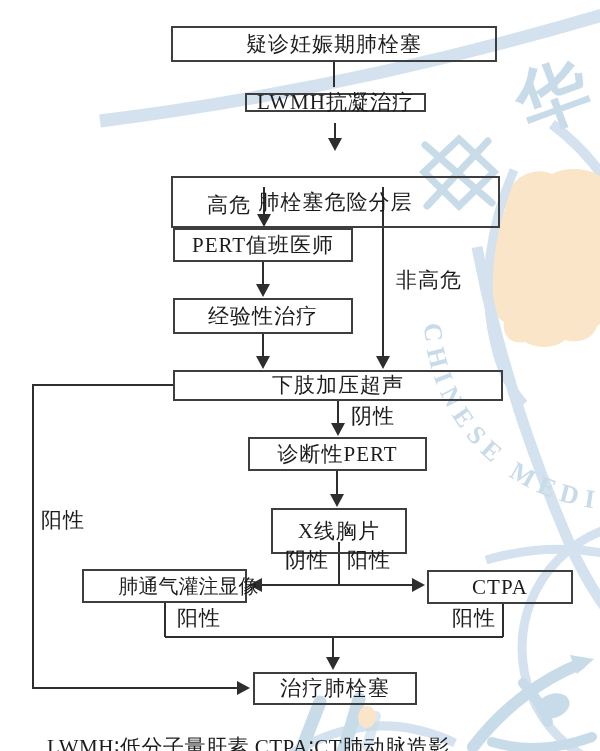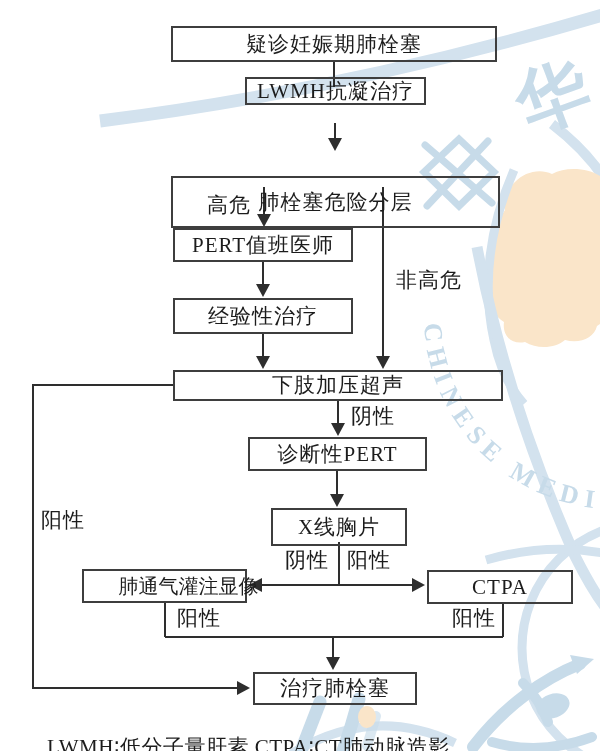--- a/index.html
+++ b/index.html
@@ -114,27 +114,27 @@
       <polygon points="331,423 345,423 338,436"></polygon>
       <polygon points="330,494 344,494 337,507"></polygon>
       <polygon points="262,578 262,592 249,585"></polygon>
       <polygon points="412,578 412,592 425,585"></polygon>
       <polygon points="326,657 340,657 333,670"></polygon>
       <polygon points="237,681 237,695 250,688"></polygon>
     </g>
   </svg>
 
   <div class="node" style="left:171px;top:26px;width:326px;height:36px;">疑诊妊娠期肺栓塞</div>
-  <div class="node" style="left:245px;top:77px;width:181px;height:28px;">LWMH抗凝治疗</div>
+  <div class="node" style="left:245px;top:93px;width:181px;height:19px;">LWMH抗凝治疗</div>
   <div class="node" style="left:171px;top:151px;width:329px;height:52px;margin-top:25px;">肺栓塞危险分层</div>
   <div class="node" style="left:173px;top:228px;width:180px;height:34px;">PERT值班医师</div>
   <div class="node" style="left:173px;top:298px;width:180px;height:36px;">经验性治疗</div>
   <div class="node" style="left:173px;top:370px;width:330px;height:31px;">下肢加压超声</div>
   <div class="node" style="left:248px;top:437px;width:179px;height:34px;">诊断性PERT</div>
-  <div class="node" style="left:271px;top:508px;width:136px;height:38px;">X线胸片</div>
+  <div class="node" style="left:271px;top:508px;width:136px;height:46px;">X线胸片</div>
   <div class="node small" style="left:82px;top:569px;width:165px;height:34px;padding-left:48px;">肺通气灌注显像</div>
   <div class="node" style="left:427px;top:570px;width:146px;height:34px;">CTPA</div>
   <div class="node" style="left:253px;top:672px;width:164px;height:33px;">治疗肺栓塞</div>
 
   <div class="edge-label" style="left:207px;top:195px;">高危</div>
   <div class="edge-label" style="left:396px;top:270px;">非高危</div>
   <div class="edge-label" style="left:351px;top:406px;">阴性</div>
   <div class="edge-label" style="left:41px;top:510px;">阳性</div>
   <div class="edge-label" style="left:285px;top:550px;">阴性</div>
   <div class="edge-label" style="left:347px;top:550px;">阳性</div>

